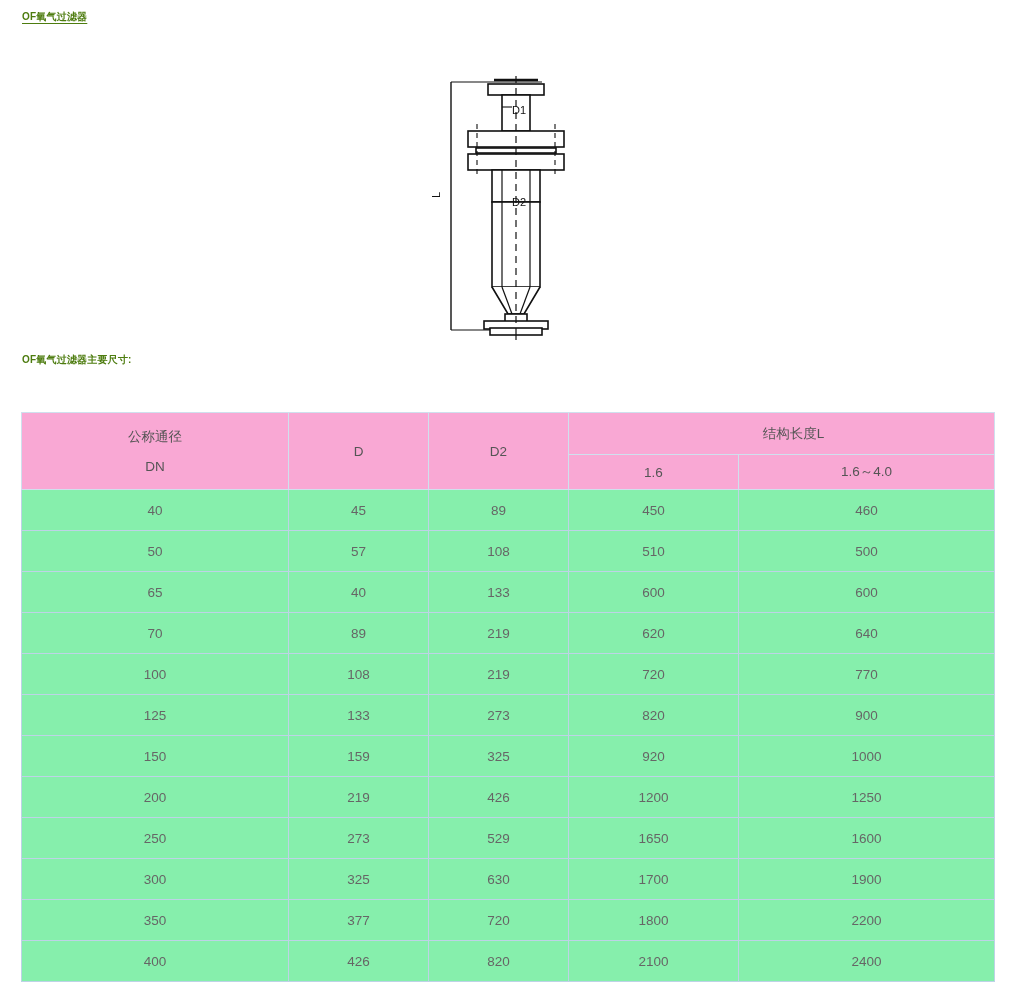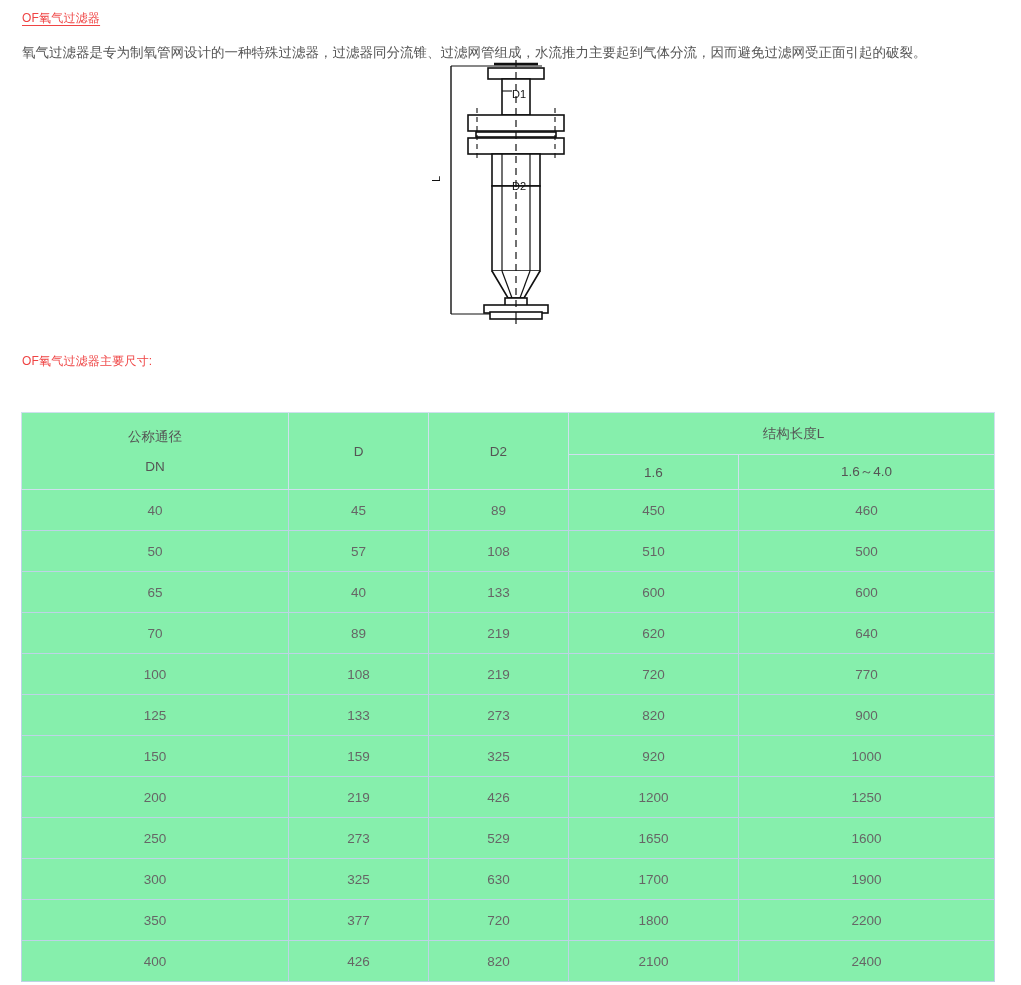--- a/index.html
+++ b/index.html
@@ -17,23 +17,23 @@
     position: relative;
     width: 1021px;
     height: 985px;
     background: #ffffff;
   }
 
   
   .section-title {
     position: absolute;
     left: 22px;
-    font-size: 12px;
-    font-weight: normal;
-    color: #ef4444;
+    font-size: 10px;
+    font-weight: bold;
+    color: #4d7c0f;
     letter-spacing: 0.2px;
     white-space: nowrap;
   }
   #product-title {
     top: 10px;
     text-decoration: underline;
     text-underline-offset: 3px;
   }
   #dimensions-title {
     top: 353px;
@@ -48,21 +48,21 @@
     font-size: 13.5px;
     line-height: 20px;
     color: #555555;
     white-space: nowrap;
   }
 
   
   .diagram-wrap {
     position: absolute;
     left: 420px;
-    top: 56px;
+    top: 72px;
     width: 180px;
     height: 270px;
   }
   .diagram-wrap svg { display: block; }
 
   
   .spec-table {
     position: absolute;
     left: 21px;
     top: 412px;
@@ -73,21 +73,21 @@
   .spec-table th,
   .spec-table td {
     border: 1px solid #bdd3e6;
     font-weight: normal;
     text-align: center;
     vertical-align: middle;
     color: #666666;
     font-size: 13.5px;
   }
   .spec-table thead th {
-    background: #86efac;
+    background: #f9a8d4;
     color: #555555;
     font-size: 13.5px;
     border-color: #cfe0ee;
   }
   .head-dn {
     height: 77px;
     padding: 0;
   }
   .head-dn .line1 {
     display: block;
@@ -102,21 +102,20 @@
     background: #86efac;
   }
 </style>
 </head>
 <body>
 
 <div class="page">
 
   <div class="section-title" id="product-title">OF氧气过滤器</div>
 
-  <div class="description">氧气过滤器是专为制氧管网设计的一种特殊过滤器，过滤器同分流锥、过滤网管组成，水流推力主要起到气体分流，因而避免过滤网受正面引起的破裂。</div>
 
   <div class="diagram-wrap">
     <svg width="180" height="270" viewBox="0 0 180 270">
       <g fill="none" stroke="#111111" stroke-width="1.6">
 
         <line x1="31" y1="10" x2="31" y2="258" stroke-width="1.4"></line>
         <line x1="31" y1="10" x2="122" y2="10" stroke-width="1.2"></line>
         <line x1="31" y1="258" x2="110" y2="258" stroke-width="1.2"></line>
 
         <rect x="68" y="12" width="56" height="11" fill="#ffffff"></rect>

